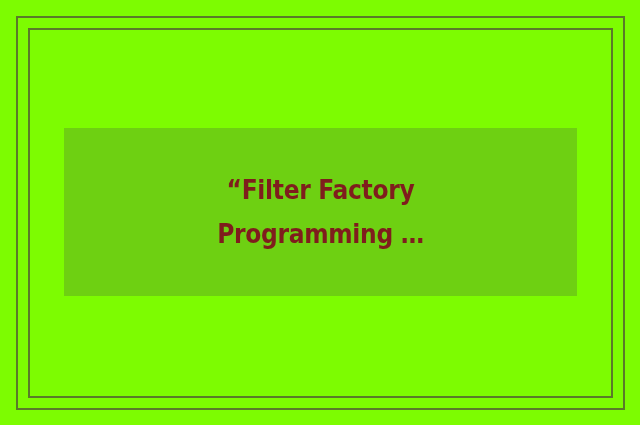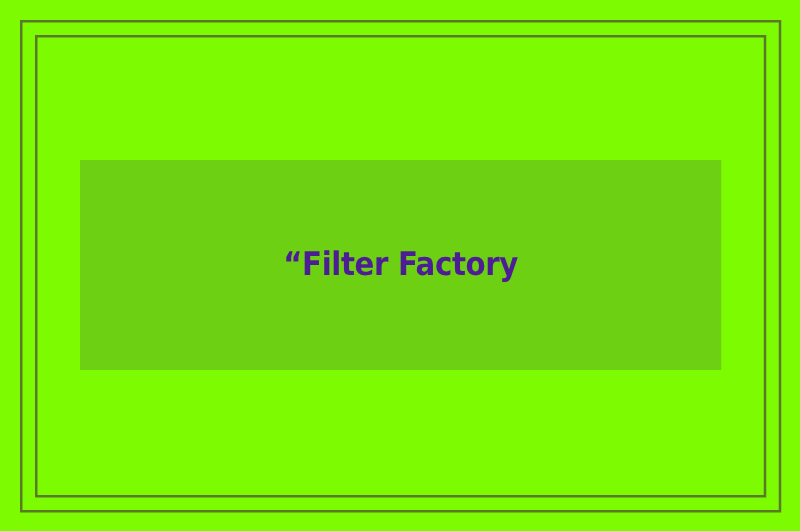--- a/index.html
+++ b/index.html
@@ -52,21 +52,21 @@
     background: #6ed012;
     display: flex;
     flex-direction: column;
     align-items: center;
     justify-content: center;
   }
 
   #title-block {
     width: 100%;
     text-align: center;
-    color: #4c1d95;
+    color: #7f1d1d;
     font-weight: bold;
     font-size: 26px;
     line-height: 44px;
     letter-spacing: -0.3px;
     font-stretch: condensed;
     padding: 0 18px;
     box-sizing: border-box;
   }
 
   .title-line {
@@ -78,16 +78,17 @@
 <body>
 
 <div id="slide-canvas">
 
   <div class="frame frame-outer"></div>
   <div class="frame frame-inner"></div>
 
   <div id="content-panel">
     <div id="title-block">
       <span class="title-line">“Filter Factory</span>
+      <span class="title-line">Programming …</span>
     </div>
   </div>
 
 </div>
 
 </body></html>

